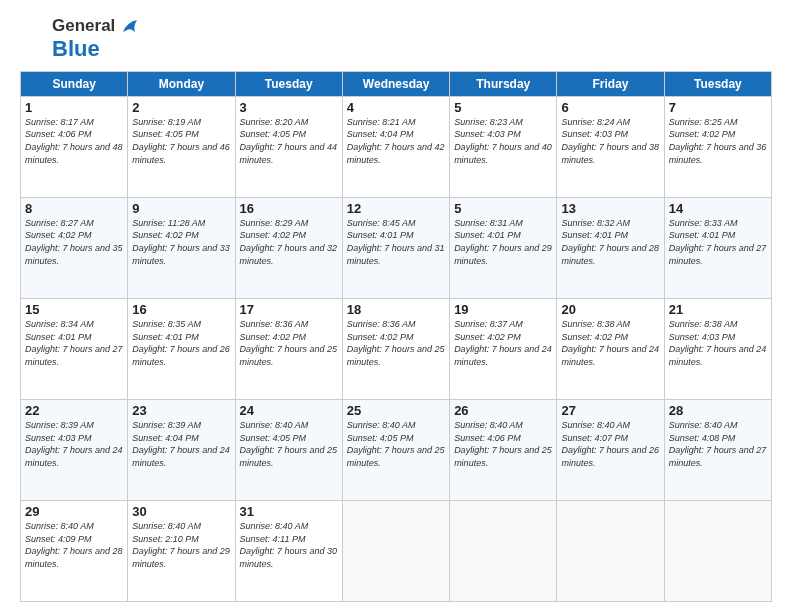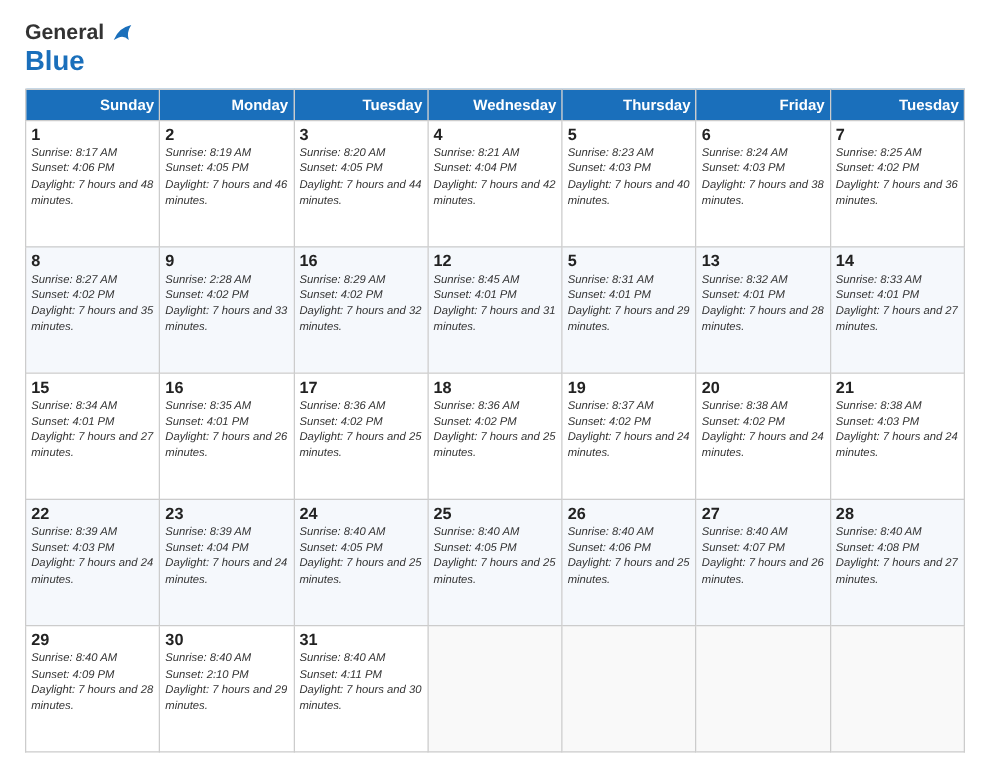--- a/index.html
+++ b/index.html
@@ -19,20 +19,21 @@
     }
     .header {
       display: flex;
       justify-content: space-between;
       align-items: flex-start;
       margin-bottom: 10px;
     }
     .logo {
       display: flex;
       align-items: center;
+      margin-left: 32px;
     }
     .title-block {
       text-align: right;
     }
     .month-title {
       font-size: 28px;
       color: #333;
       font-weight: normal;
     }
     .subtitle {
@@ -43,22 +44,22 @@
       flex: 1;
       border-collapse: collapse;
       width: 100%;
       table-layout: fixed;
     }
     .calendar th {
       background: #1a6fbb;
       color: #fff;
       font-size: 12px;
       font-weight: bold;
-      padding: 5px 4px;
-      text-align: right;
+      padding: 5px 20px;
+      text-align: center;
       border: 1px solid #ccc;
     }
     .calendar td {
       border: 1px solid #ccc;
       vertical-align: top;
       padding: 3px 4px;
       font-size: 9px;
       color: #333;
       background: #fff;
       height: 88px;
@@ -180,21 +181,21 @@
         <span class="day-num">8</span>
         <div class="day-info">
           <span>Sunrise: 8:27 AM</span><br>
           <span>Sunset: 4:02 PM</span><br>
           <span>Daylight: 7 hours and 35 minutes.</span>
         </div>
       </td>
           <td>
         <span class="day-num">9</span>
         <div class="day-info">
-          <span>Sunrise: 2:28 AM</span><br>
+          <span>Sunrise: 11:28 AM</span><br>
           <span>Sunset: 4:02 PM</span><br>
           <span>Daylight: 7 hours and 33 minutes.</span>
         </div>
       </td>
           <td>
         <span class="day-num">16</span>
         <div class="day-info">
           <span>Sunrise: 8:29 AM</span><br>
           <span>Sunset: 4:02 PM</span><br>
           <span>Daylight: 7 hours and 32 minutes.</span>

